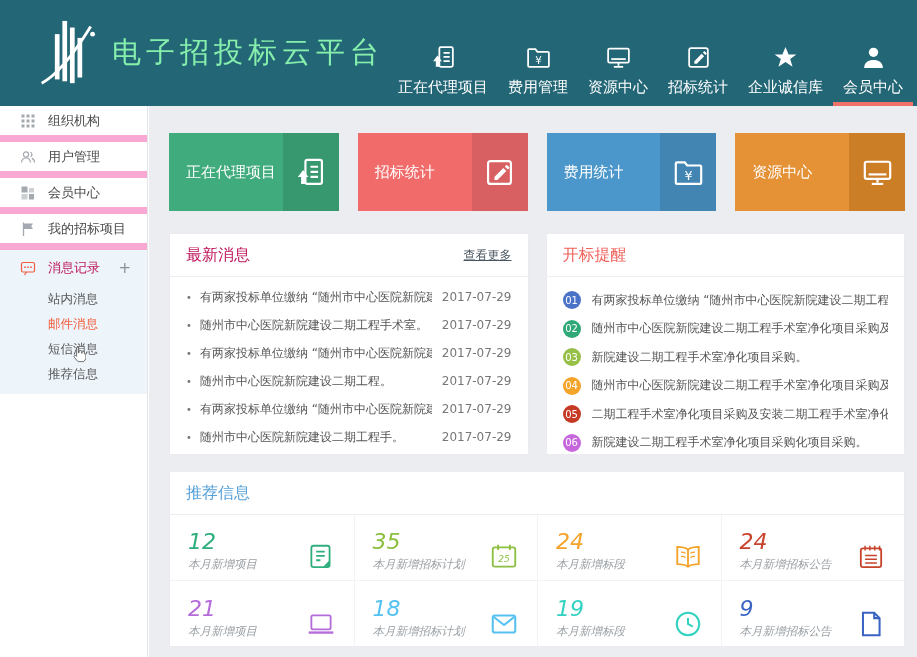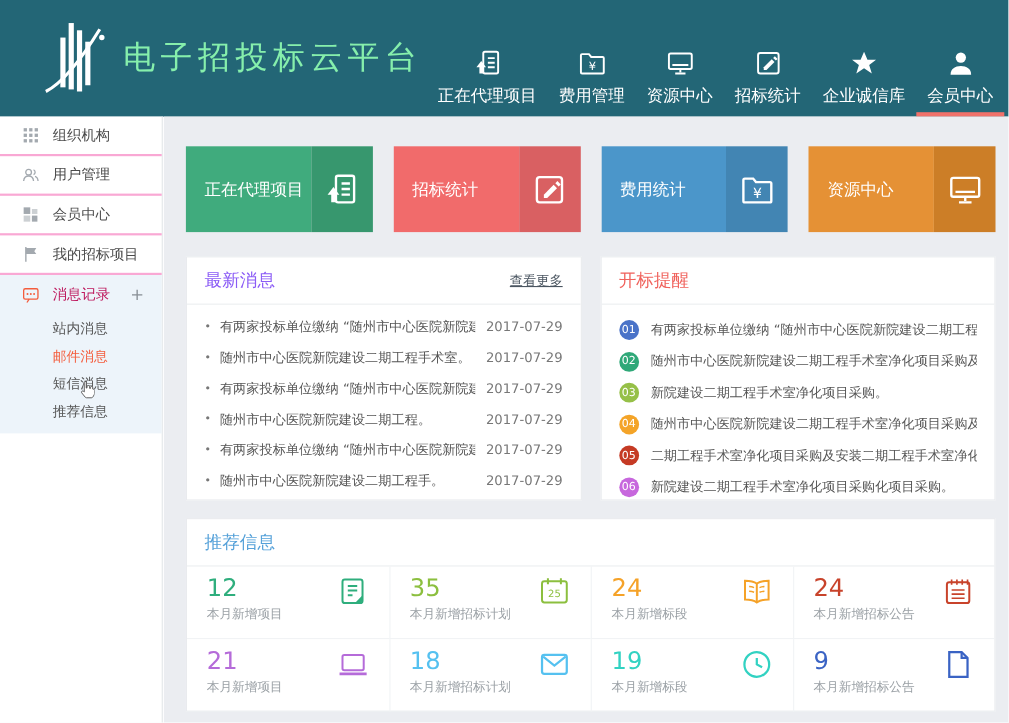--- a/index.html
+++ b/index.html
@@ -15,21 +15,21 @@
   .userbar .uicon { width:15px; height:15px; margin-right:7px; display:flex; }
   .logout { margin-left:16px; text-decoration:underline; cursor:pointer; color:#9bd7e3; }
   .nav { position:absolute; right:4px; bottom:0; display:flex; align-items:flex-end; }
   .nav-item { position:relative; padding:0 10px 9px; display:flex; flex-direction:column; align-items:center; color:#fff; cursor:pointer; }
   .nav-item svg { width:27px; height:27px; margin-bottom:7px; }
   .nlabel { font-size:15px; white-space:nowrap; }
   .nav-underline { position:absolute; left:0; right:0; bottom:0; height:4px; }
 
   
   .sidebar { position:absolute; left:0; top:106px; width:148px; bottom:0; background:#fff; border-right:1px solid #e3e6e9; }
-  .side-item { height:36px; display:flex; align-items:center; padding:0 12px; border-bottom:2px solid #f9a8d4; font-size:13px; color:#4a4a4a; cursor:pointer; }
+  .side-item { height:36px; display:flex; align-items:center; padding:0 12px; border-bottom:7px solid #f9a8d4; font-size:13px; color:#4a4a4a; cursor:pointer; }
   .side-ic { width:16px; height:16px; margin:0 12px 0 8px; color:#a3a9af; display:flex; flex:none; }
   .side-ic svg { width:16px; height:16px; }
   .msg-block { background:#edf4fa; padding-bottom:8px; }
   .msg-block .side-item { border-bottom:none; }
   .plus { margin-left:auto; color:#8a9097; font-size:15px; padding-right:4px; }
   .sub-item { height:25px; line-height:25px; padding-left:48px; font-size:12.5px; color:#555; cursor:pointer; }
   .cursor-icon { position:absolute; left:71px; top:345px; width:15px; height:19px; z-index:5; }
 
   
   .main { position:absolute; left:149px; top:106px; right:0; bottom:0; background:#ebedf1; padding:27px 12px 0 20px; overflow:hidden; }
@@ -53,21 +53,21 @@
   .news-text { flex:1; overflow:hidden; white-space:nowrap; font-size:12px; color:#555; }
   .news-date { font-size:12px; color:#777; margin-left:10px; flex:none; }
 
   .rem-list { padding-top:9px; }
   .rem-row { display:flex; align-items:center; height:28.5px; padding:0 16px; cursor:pointer; }
   .badge { width:18px; height:18px; border-radius:50%; color:#fff; font-size:10px; display:flex; align-items:center; justify-content:center; margin-right:11px; flex:none; }
   .rem-text { font-size:12px; color:#555; overflow:hidden; white-space:nowrap; }
 
   .monthly { height:176px; }
   .stats { display:grid; grid-template-columns:repeat(4,1fr); }
-  .stat { height:66px; display:flex; align-items:flex-start; justify-content:space-between; padding:8px 18px; }
+  .stat { height:66px; display:flex; align-items:flex-end; justify-content:space-between; padding:8px 18px;font-style:italic; }
   .stat:nth-child(-n+4) { border-bottom:1px solid #f1f3f5; }
   .stat:not(:nth-child(4n+1)) { border-left:1px solid #f1f3f5; }
   .stat-num { font-size:22px; line-height:1.15; }
   .stat-label { font-size:11.5px; color:#9aa0a5; margin-top:3px; white-space:nowrap; }
   .stat-icon { display:flex; flex:none; }
   .stat-icon svg { width:30px; height:30px; }
 </style>
 </head>
 <body>
 
@@ -252,21 +252,21 @@
               <path d="M13 18v3"></path>
               <path d="M8.5 22h9"></path>
           </svg>
         </div>
       </div>
     </div>
 
     <div class="panels">
       <section class="panel">
         <div class="panel-hd">
-          <span class="panel-title" style="color: #8b5cf6;">最新消息</span>
+          <span class="panel-title" style="color: #be185d;">最新消息</span>
           <a class="more">查看更多</a>
         </div>
         <div class="news-list">
           <div class="news-row">
             <span class="news-bullet">•</span>
             <span class="news-text">有两家投标单位缴纳 “随州市中心医院新院建设……</span>
             <span class="news-date">2017-07-29</span>
           </div>
           <div class="news-row">
             <span class="news-bullet">•</span>

